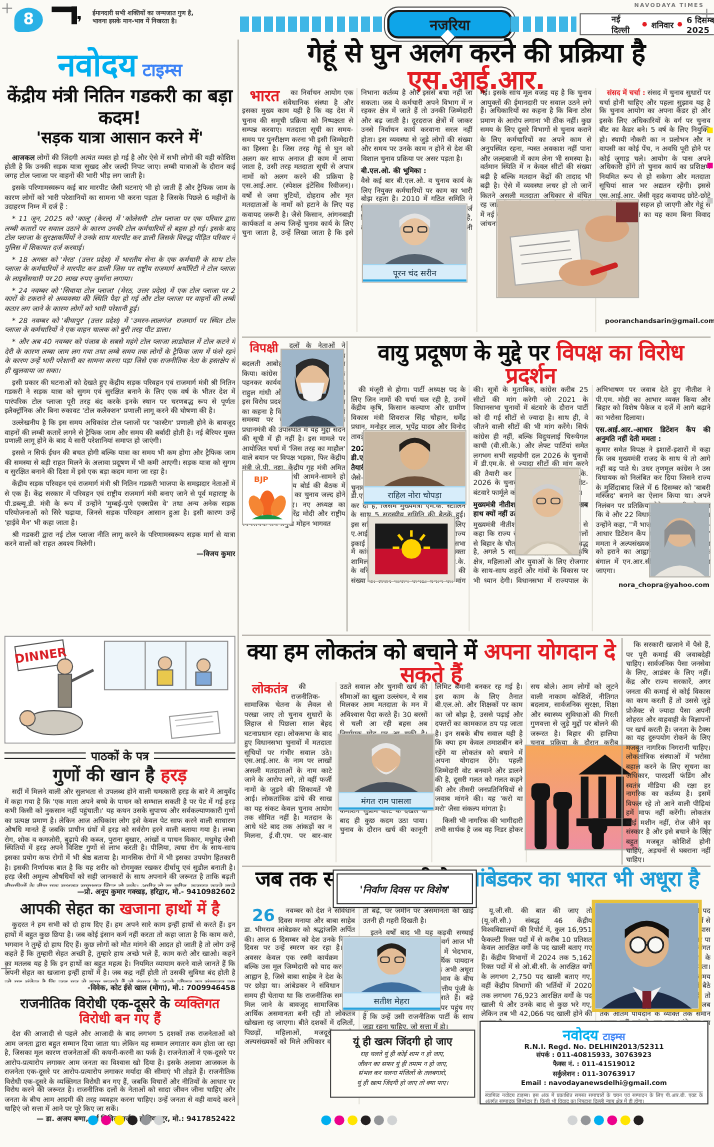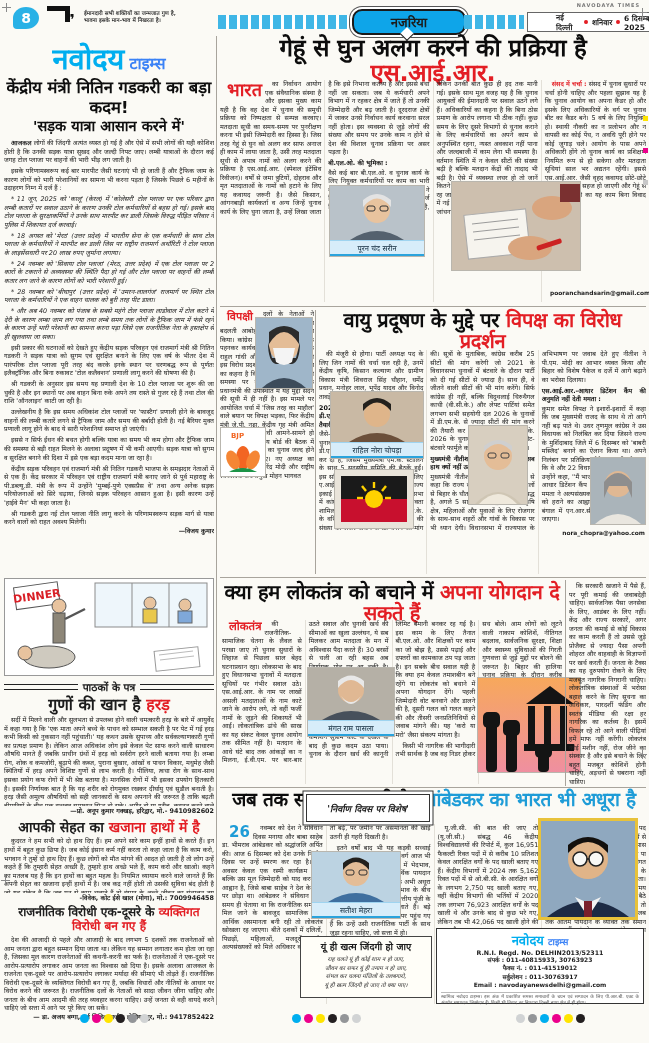--- a/index.html
+++ b/index.html
@@ -42,21 +42,21 @@
   .sec-pathak .bar{flex:1;height:4px;border-top:1.5px solid #222;border-bottom:1.5px solid #222;}
   .lhead{font-weight:800;text-align:center;line-height:1.15;}
   .red{color:#e31e24;}
   .blue{color:#1e9cd7;}
   .sigline{font-size:6.4px;font-weight:800;text-align:right;}
   
   .bighead{font-weight:800;text-align:center;letter-spacing:-0.3px;line-height:1.05;color:#0c0c0c;}
   .cols4{column-count:4;column-gap:7px;column-rule:1px solid #e3e0d8;height:100%;overflow:hidden;}
   .cols3{column-count:3;column-gap:7px;column-rule:1px solid #e3e0d8;height:100%;overflow:hidden;}
   .clip{overflow:hidden;}
-  .dropw{float:left;font-size:18px;font-weight:800;color:#e31e24;line-height:1;padding:1px 3px 0 0;}
+  .dropw{float:left;font-size:14px;font-weight:800;color:#e31e24;line-height:1;padding:1px 3px 0 0;}
   .dropw.blue{color:#1e9cd7;}
   .subhead{display:block;font-weight:800;color:#111;margin:2px 0 1px;text-indent:0;}
   .subhead.red{color:#e31e24;display:inline;}
   .authfig{position:absolute;background:#fff;box-shadow:0 0 0 1px #b9b6ae;text-align:center;}
   .authfig .cap{background:#d7edfa;border-top:1px solid #9fd4f0;border-bottom:2px solid #2aa3dc;
                 font-weight:400;font-size:7.5px;padding:1.5px 0;color:#10293b;white-space:nowrap;}
   .photo{display:block;}
   .email{font-size:5.9px;font-weight:800;text-align:right;}
   .specialbox{border:1px solid #333;box-shadow:0 0 0 2.5px #fff,0 0 0 3.5px #333;background:#fff;
               display:flex;align-items:center;justify-content:center;font-weight:800;font-size:9px;font-style:italic;}
@@ -116,21 +116,20 @@
   </div>
   <div class="body clip" style="height:436px;margin-top:4px;">
     <p><span class="leadword">आजकल</span> <span>लोगों की जिंदगी अत्यंत व्यस्त हो गई है और ऐसे में सभी लोगों की यही कोशिश होती है कि उनकी सड़क यात्रा सुखद और जल्दी निपट जाए। लम्बी यात्राओं के दौरान कई जगह टोल प्लाजा पर वाहनों की भारी भीड़ लग जाती है।</span></p>
     <p>इसके परिणामस्वरूप कई बार मारपीट जैसी घटनाएं भी हो जाती हैं और ट्रैफिक जाम के कारण लोगों को भारी परेशानियों का सामना भी करना पड़ता है जिसके पिछले 6 महीनों के उदाहरण निम्न में दर्ज हैं :</p>
     <p class="bullet">* 11 जून, 2025 को 'कालू' (केरल) में 'कोलेसरी' टोल प्लाजा पर एक परिवार द्वारा लम्बी कतारों पर सवाल उठाने के कारण उनकी टोल कर्मचारियों से बहस हो गई। इसके बाद टोल प्लाजा के सुरक्षाकर्मियों ने उनके साथ मारपीट कर डाली जिसके विरुद्ध पीड़ित परिवार ने पुलिस में शिकायत दर्ज करवाई।</p>
     <p class="bullet">* 18 अगस्त को 'मेरठ' (उत्तर प्रदेश) में भारतीय सेना के एक कर्मचारी के साथ टोल प्लाजा के कर्मचारियों ने मारपीट कर डाली जिस पर राष्ट्रीय राजमार्ग अथॉरिटी ने टोल प्लाजा के लाइसेंसधारी पर 20 लाख रुपए जुर्माना लगाया।</p>
     <p class="bullet">* 24 नवम्बर को 'सिवाया टोल प्लाजा' (मेरठ, उत्तर प्रदेश) में एक टोल प्लाजा पर 2 कारों के टकराने से अव्यवस्था की स्थिति पैदा हो गई और टोल प्लाजा पर वाहनों की लम्बी कतार लग जाने के कारण लोगों को भारी परेशानी हुई।</p>
     <p class="bullet">* 28 नवम्बर को 'बीघापुर' (उत्तर प्रदेश) में 'उमरन-लालगंज' राजमार्ग पर स्थित टोल प्लाजा के कर्मचारियों ने एक वाहन चालक को बुरी तरह पीट डाला।</p>
     <p class="bullet">* और अब 40 नवम्बर को पंजाब के सबसे महंगे टोल प्लाजा लाडोवाल में टोल कटने में देरी के कारण लम्बा जाम लग गया तथा लम्बे समय तक लोगों के ट्रैफिक जाम में फंसे रहने के कारण उन्हें भारी परेशानी का सामना करना पड़ा जिसे एक राजनीतिक नेता के हस्तक्षेप से ही खुलवाया जा सका।</p>
     <p>इसी प्रकार की घटनाओं को देखते हुए केंद्रीय सड़क परिवहन एवं राजमार्ग मंत्री श्री नितिन गडकरी ने सड़क यात्रा को सुगम एवं सुरक्षित बनाने के लिए एक वर्ष के भीतर देश में पारंपरिक टोल प्लाजा पूरी तरह बंद करके इनके स्थान पर चरणबद्ध रूप से पूर्णतः इलैक्ट्रॉनिक और बिना रुकावट 'टोल कलैक्शन' प्रणाली लागू करने की घोषणा की है।</p>
-    <p>श्री गडकरी के अनुसार इस समय यह प्रणाली देश के 10 टोल प्लाजा पर शुरू की जा चुकी है और इन स्थानों पर अब वाहन बिना रुके अपने तय रास्ते से गुजर रहे हैं तथा टोल की राशि 'ऑनलाइन' काटी जा रही है।</p>
     <p>उल्लेखनीय है कि इस समय अधिकांश टोल प्लाजों पर 'फास्टैग' प्रणाली होने के बावजूद वाहनों की लम्बी कतारें लगने से ट्रैफिक जाम और समय की बर्बादी होती है। नई बैरियर मुक्त प्रणाली लागू होने के बाद ये सारी परेशानियां समाप्त हो जाएंगी।</p>
     <p>इससे न सिर्फ ईंधन की बचत होगी बल्कि यात्रा का समय भी कम होगा और ट्रैफिक जाम की समस्या से बड़ी राहत मिलने के अलावा प्रदूषण में भी कमी आएगी। सड़क यात्रा को सुगम व सुरक्षित बनाने की दिशा में इसे एक बड़ा कदम माना जा रहा है।</p>
     <p>केंद्रीय सड़क परिवहन एवं राजमार्ग मंत्री श्री नितिन गडकरी भाजपा के समझदार नेताओं में से एक हैं। केंद्र सरकार में परिवहन एवं राष्ट्रीय राजमार्ग मंत्री बनाए जाने से पूर्व महाराष्ट्र के पी.डब्ल्यू.डी. मंत्री के रूप में उन्होंने 'मुम्बई-पुणे एक्सप्रैस वे' तथा अन्य अनेक सड़क परियोजनाओं को सिरे चढ़ाया, जिनसे सड़क परिवहन आसान हुआ है। इसी कारण उन्हें 'हाईवे मैन' भी कहा जाता है।</p>
     <p><span>श्री गडकरी द्वारा नई टोल प्लाजा नीति लागू करने के परिणामस्वरूप सड़क मार्ग से यात्रा करने वालों को राहत अवश्य मिलेगी।</span> <span class="sig">—विजय कुमार</span></p>
   </div>
 
   <div class="cartoonbox" style="width:208px;height:96px;margin-top:3px;">
     <svg width="208" height="96" viewBox="0 0 208 96">
       <rect x="0" y="0" width="208" height="96" fill="#ffffff"></rect>
       <rect x="90" y="4" width="112" height="44" fill="#eef6fb" stroke="#8b8b8b"></rect>

